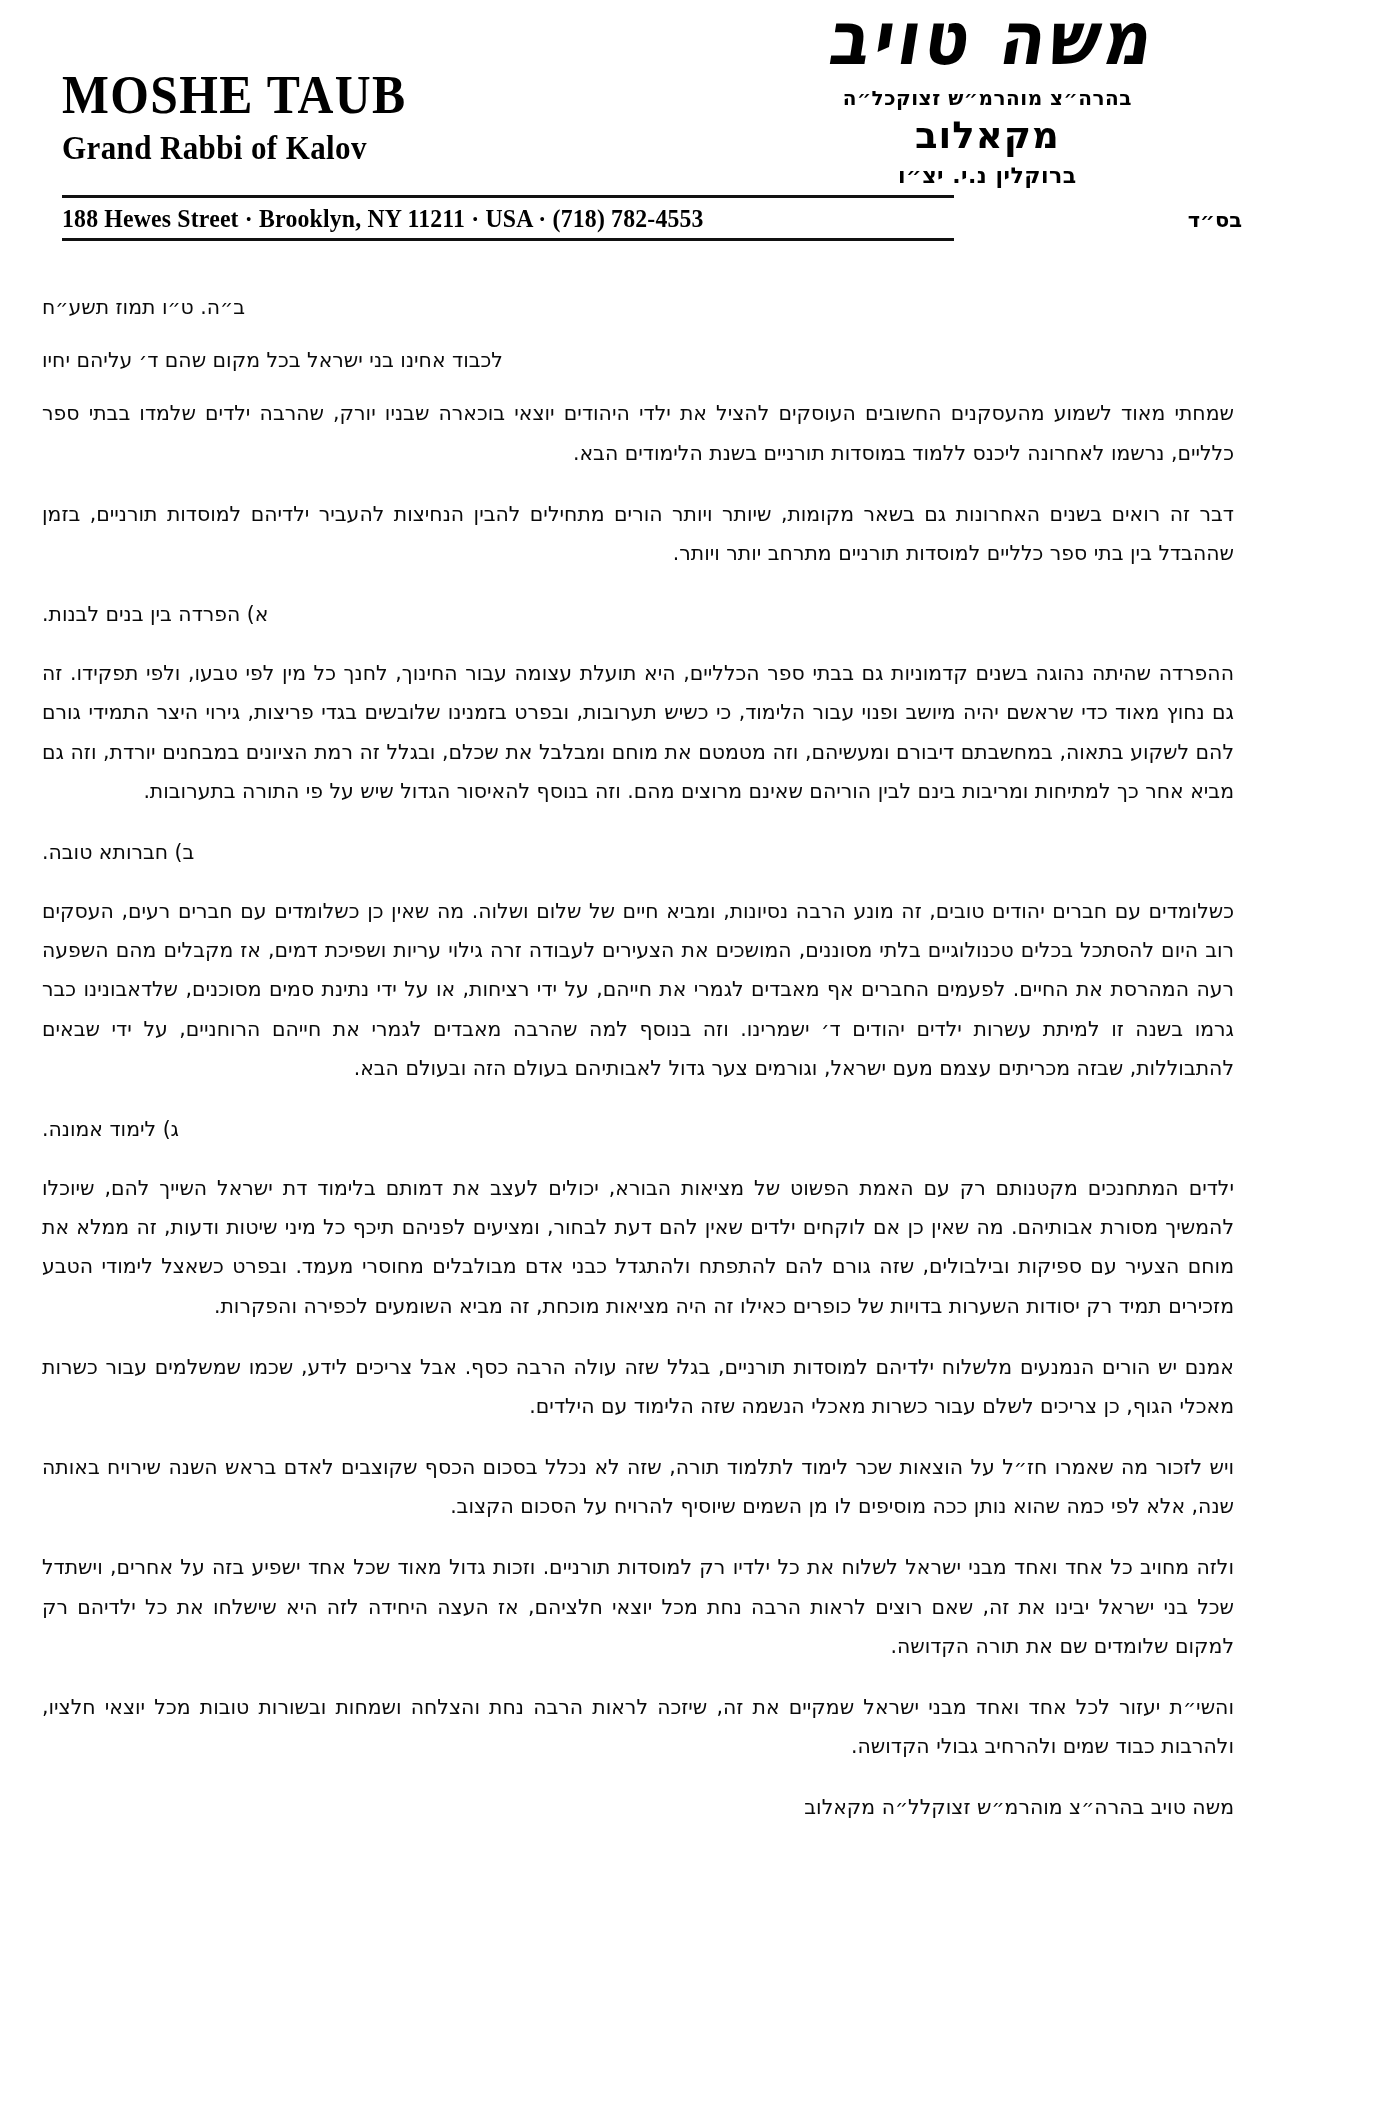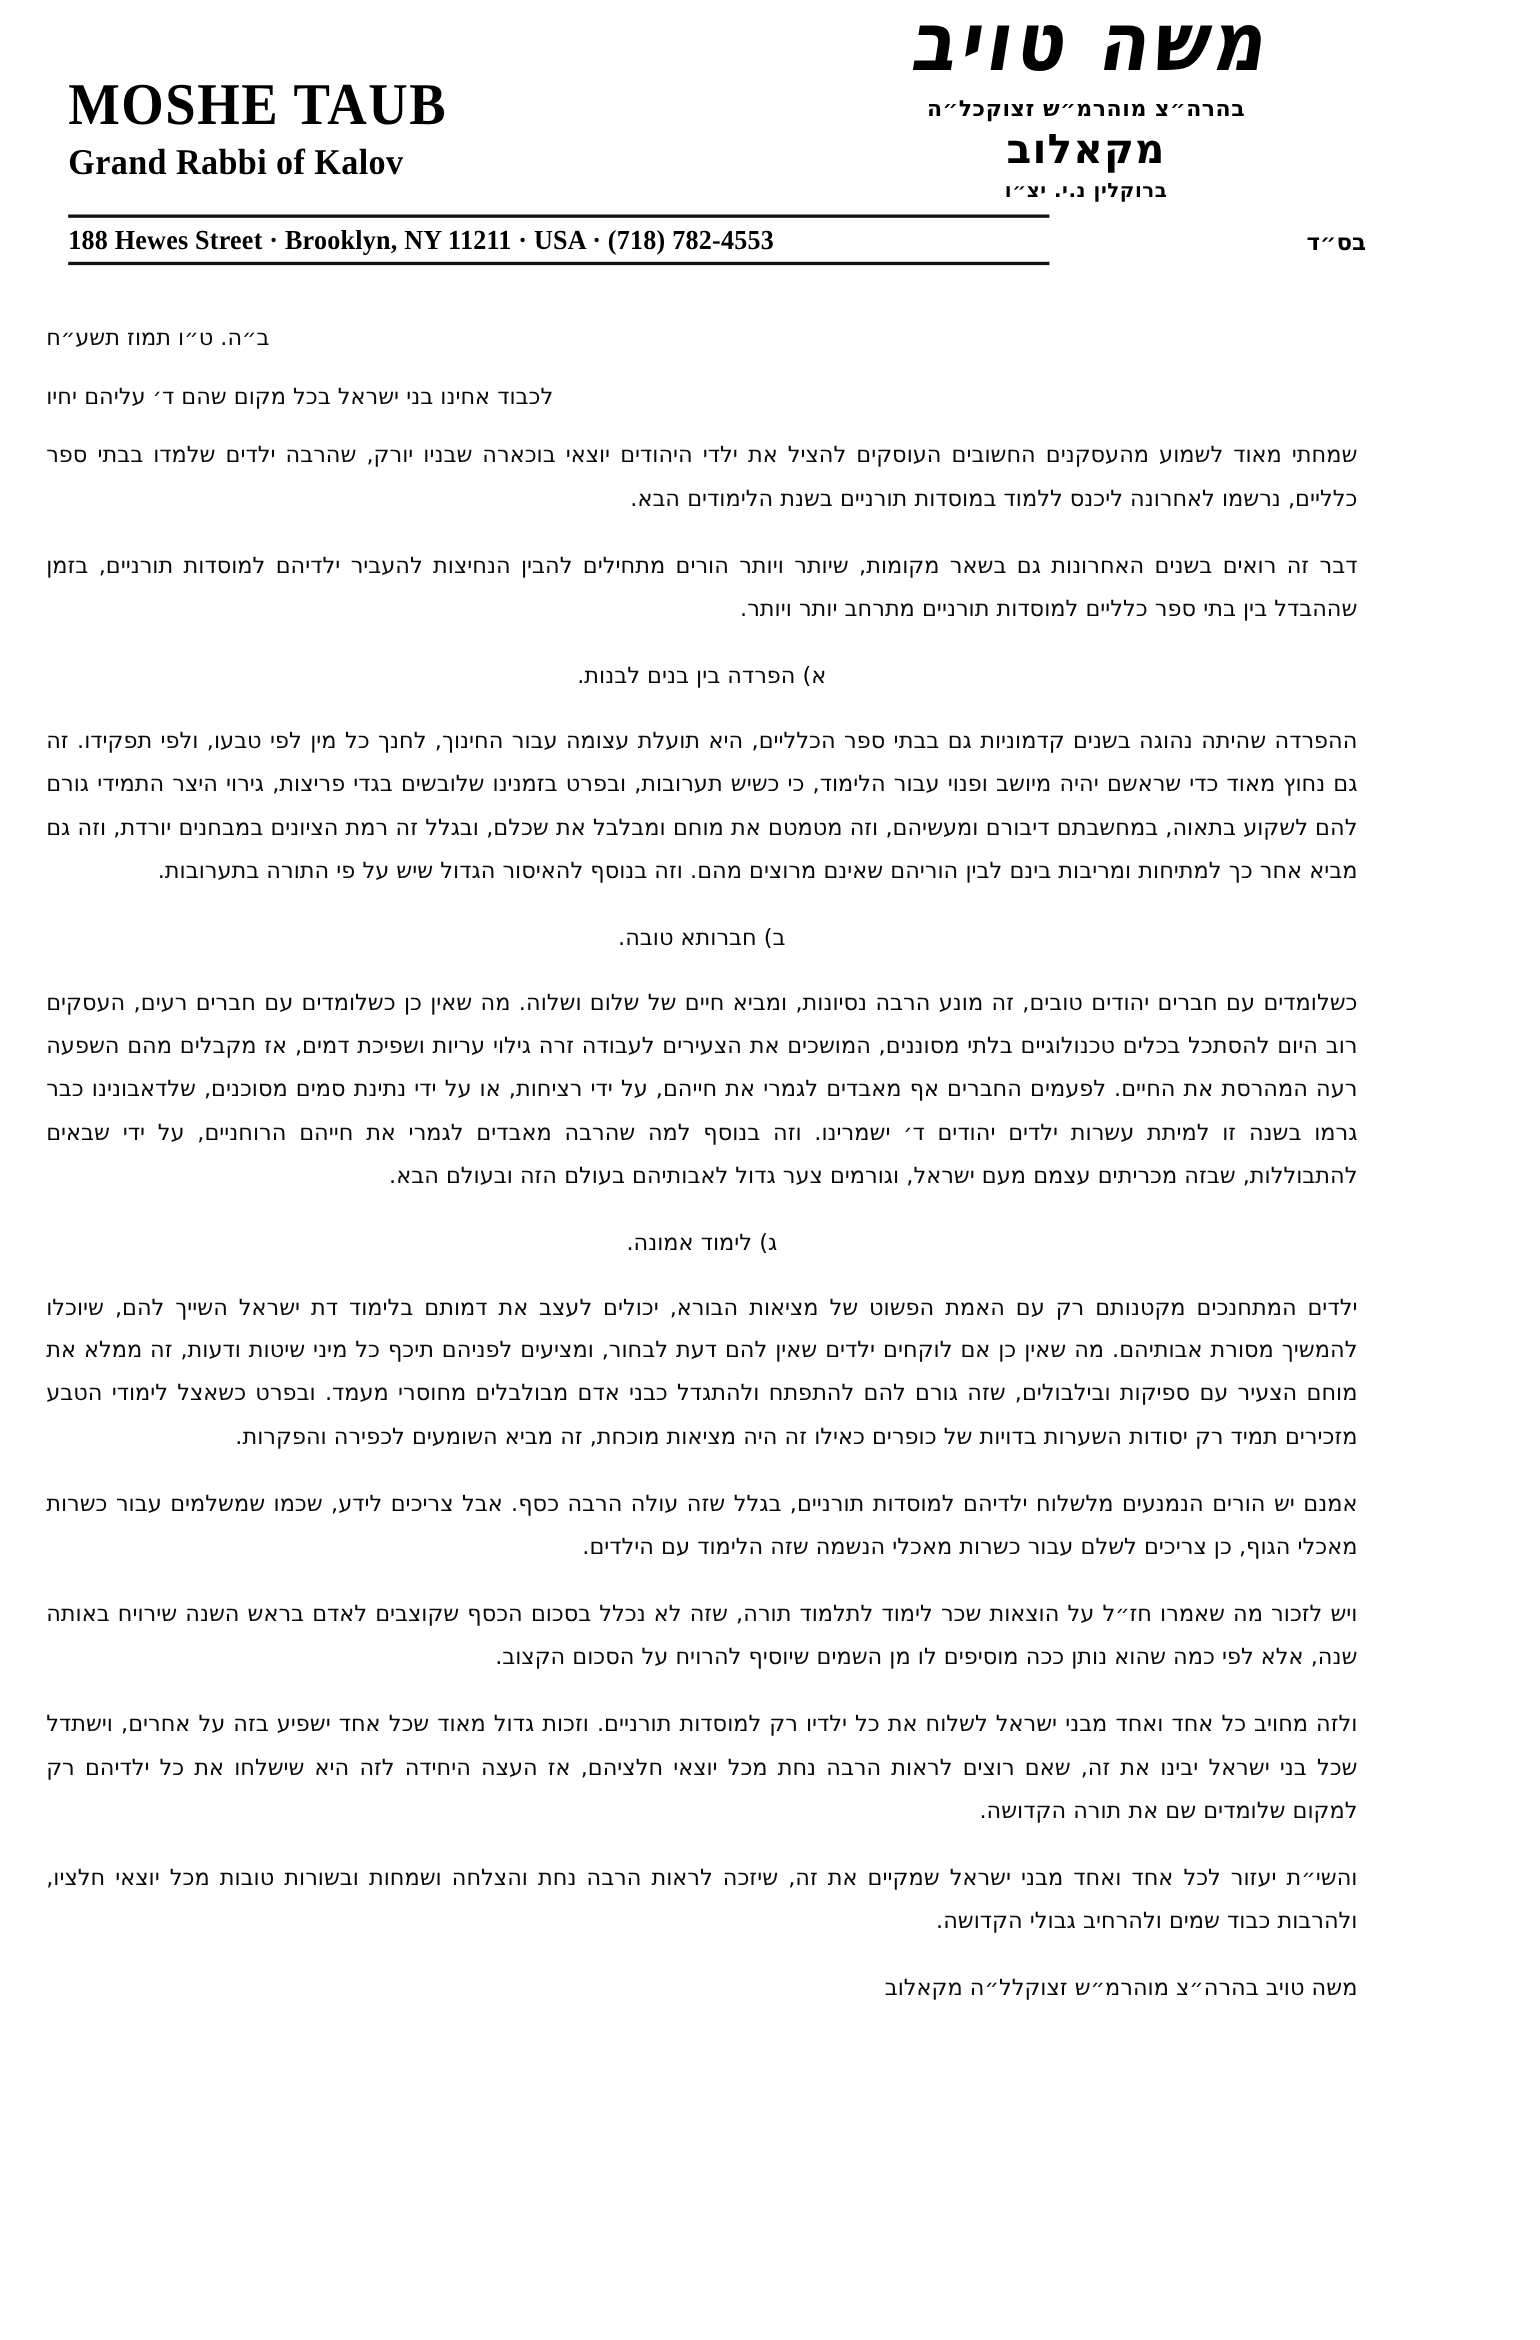--- a/index.html
+++ b/index.html
@@ -105,21 +105,21 @@
     font-family: "DejaVu Sans", sans-serif;
     font-weight: bold;
     font-size: 37px;
     margin-top: 4px;
     letter-spacing: 1px;
     white-space: nowrap;
   }
   .logo-sub3 {
     font-family: "DejaVu Sans", sans-serif;
     font-weight: bold;
-    font-size: 18px;
+    font-size: 22px;
     margin-top: 6px;
     letter-spacing: 0.5px;
     white-space: nowrap;
   }
 
   .bsd {
     position: absolute;
     right: 26px;
     top: 208px;
     font-family: "DejaVu Sans", sans-serif;
@@ -141,21 +141,21 @@
   .line-right {
     text-align: left;
     margin: 0 0 14px 0;
   }
   .para {
     text-align: justify;
     text-justify: inter-word;
     margin: 0 0 22px 0;
   }
   .heading {
-    text-align: center;
+    text-align: left;
     margin: 0 0 20px 0;
   }
   .signature {
     text-align: right;
     margin: 16px 0 0 0;
   }
 </style>
 </head>
 <body>
 

